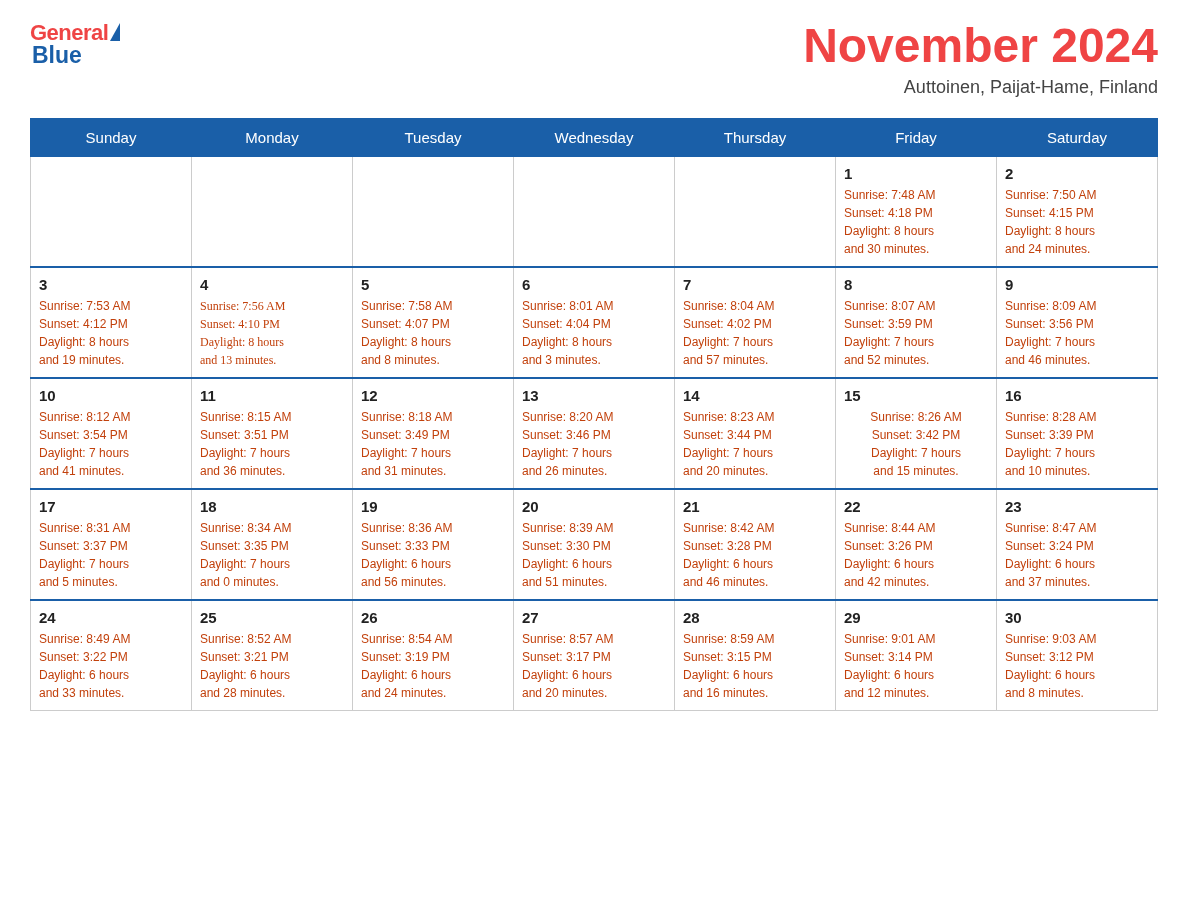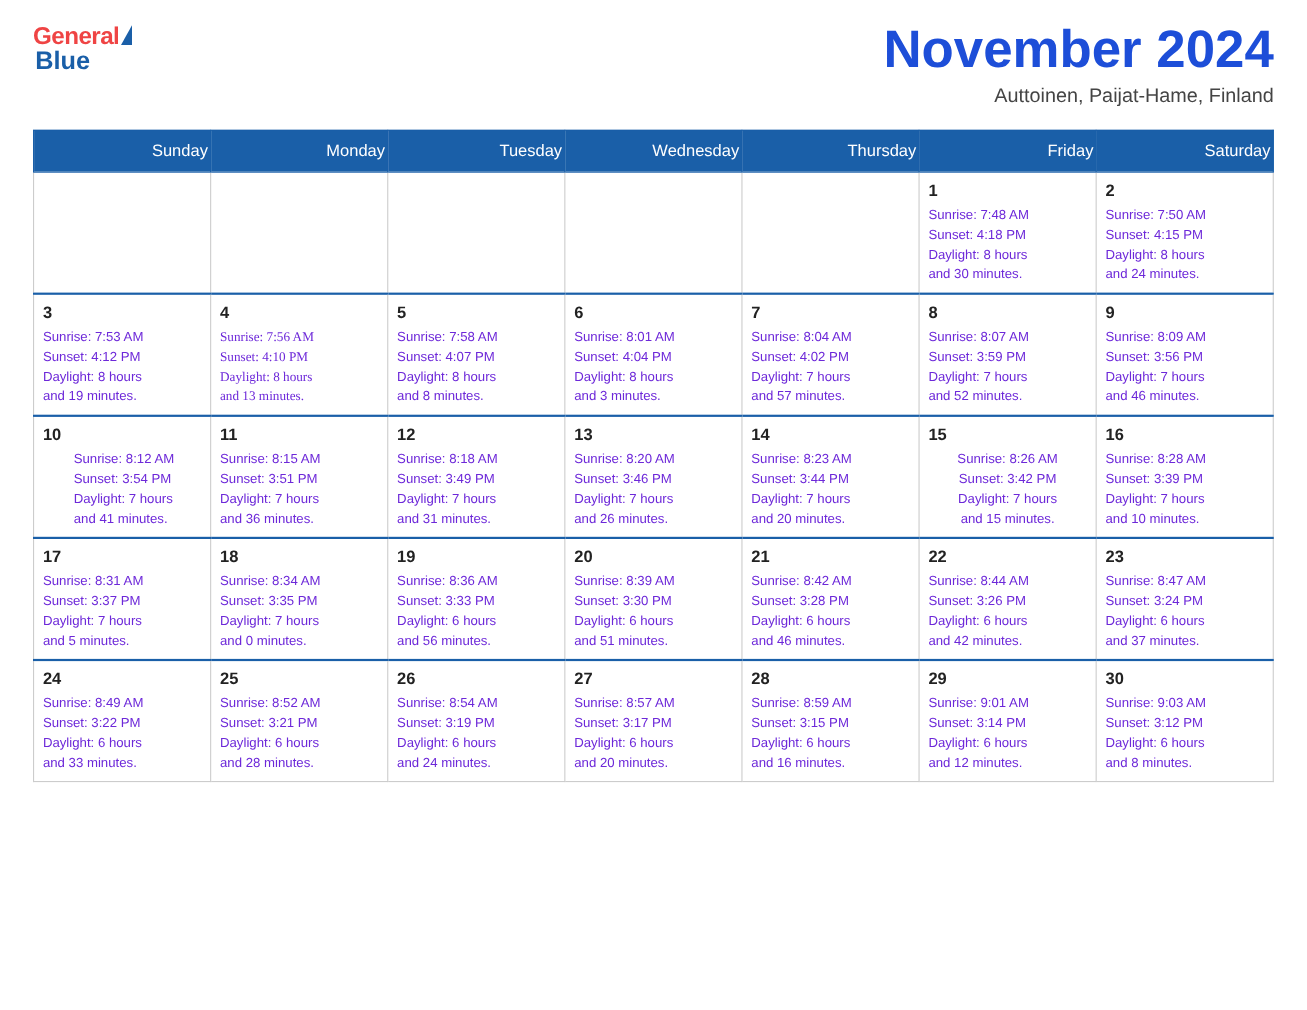--- a/index.html
+++ b/index.html
@@ -44,39 +44,39 @@
       color: #1a5fa8;
       margin-top: -4px;
       margin-left: 2px;
     }
     .title-block {
       text-align: right;
     }
     .month-title {
       font-size: 48px;
       font-weight: bold;
-      color: #1d4ed8;
+      color: #ef4444;
       line-height: 1.1;
     }
     .subtitle {
       font-size: 18px;
       color: #444;
       margin-top: 4px;
     }
     .calendar {
       width: 100%;
       border-collapse: collapse;
     }
     .calendar th {
       background: #1a5fa8;
       color: #fff;
       padding: 10px 2px;
       font-size: 15px;
       font-weight: normal;
-      text-align: right;
+      text-align: center;
       border: 1px solid #1a5fa8;
     }
     .calendar td {
       vertical-align: top;
       padding: 8px 8px;
       border: 1px solid #ccc;
       border-top: 2px solid #1a5fa8;
       font-size: 12.5px;
       color: #222;
       width: calc(100% / 7);
@@ -86,21 +86,21 @@
       border-top: none;
     }
     .day-number {
       font-size: 15px;
       font-weight: bold;
       color: #222;
       margin-bottom: 4px;
     }
     .day-info {
       font-size: 12px;
-      color: #6d28d9;
+      color: #c2410c;
       line-height: 1.5;
     }
   </style>
 </head>
 <body>
 
 <div class="header">
   <div class="logo">
     <div class="logo-top">
       <span class="logo-general">General</span>
@@ -195,21 +195,21 @@
           <div class="day-number">9</div>
           <div class="day-info" style="white-space: pre-line;">Sunrise: 8:09 AM
 Sunset: 3:56 PM
 Daylight: 7 hours
 and 46 minutes.</div>
         </td>
       </tr>
       <tr>
         <td>
           <div class="day-number">10</div>
-          <div class="day-info" style="white-space: pre-line; margin-left: 28px;">Sunrise: 8:12 AM
+          <div class="day-info" style="white-space: pre-line;">Sunrise: 8:12 AM
 Sunset: 3:54 PM
 Daylight: 7 hours
 and 41 minutes.</div>
         </td>
         <td>
           <div class="day-number">11</div>
           <div class="day-info" style="white-space: pre-line;">Sunrise: 8:15 AM
 Sunset: 3:51 PM
 Daylight: 7 hours
 and 36 minutes.</div>

